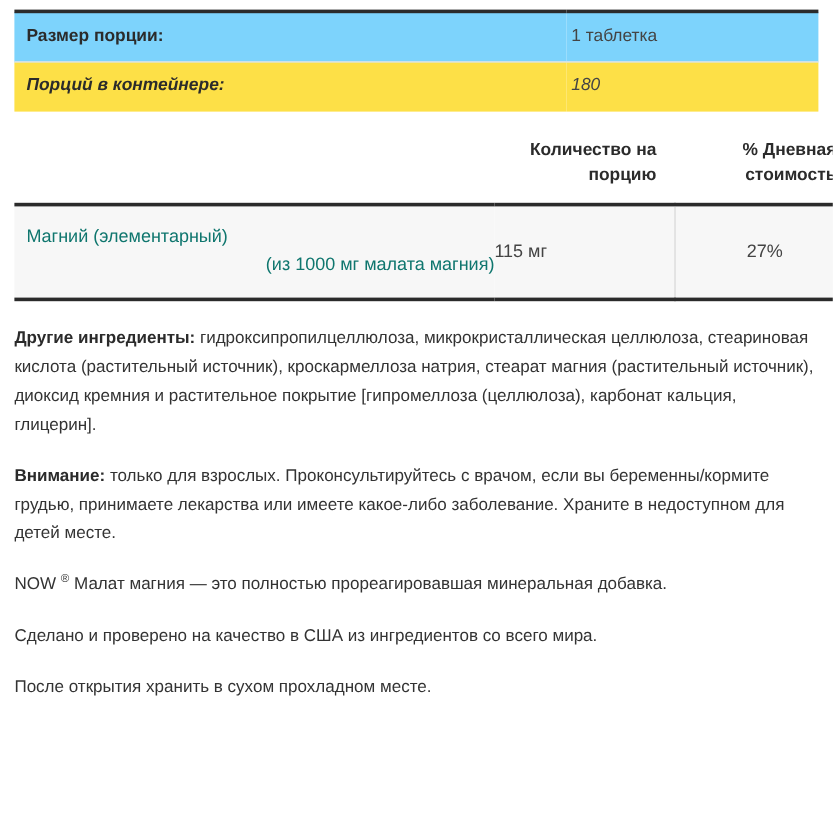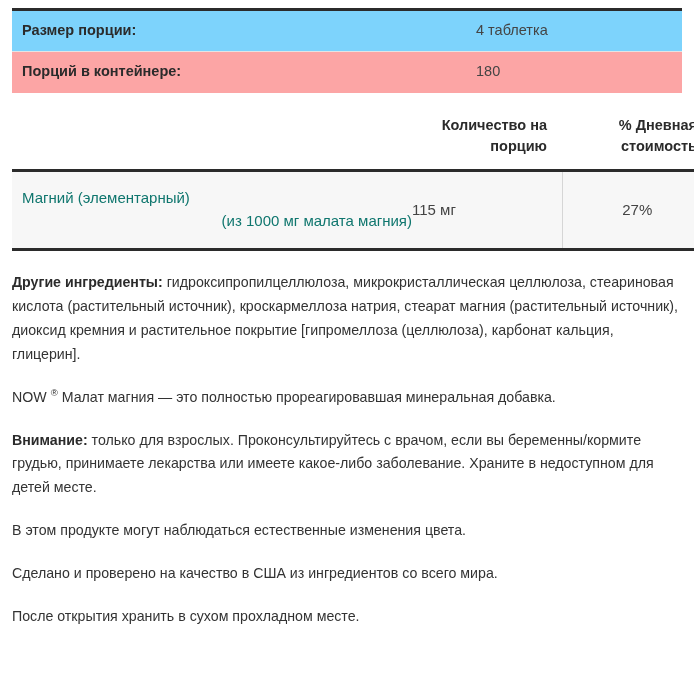--- a/index.html
+++ b/index.html
@@ -27,21 +27,22 @@
     margin: 8px 12px 0 12px;
     border-top: 3px solid #2b2b2b;
     border-collapse: collapse;
     width: 670px;
     table-layout: fixed;
   }
   .serving-table tr {
     background: #7dd3fc;
   }
   .serving-table tr.row-alt {
-    background: #fca5a5;
+    background: #fde047;
+    font-style: italic;
   }
   .serving-table tr + tr td {
     border-top: 1px solid #e4e4e4;
   }
   .serving-table td {
     padding: 11px 0 12px 0;
     font-size: 14.5px;
     line-height: 1.2;
     vertical-align: middle;
   }
@@ -144,21 +145,21 @@
 </style>
 </head>
 <body>
 
 <div class="page">
 
   <table class="serving-table">
     <tbody>
       <tr>
         <td class="label">Размер порции:</td>
-        <td class="value">4 таблетка</td>
+        <td class="value">1 таблетка</td>
       </tr>
       <tr class="row-alt">
         <td class="label">Порций в контейнере:</td>
         <td class="value">180</td>
       </tr>
     </tbody>
   </table>
 
   <div class="facts-wrap">
     <table class="facts-table">
@@ -180,25 +181,24 @@
         </tr>
       </tbody>
     </table>
   </div>
 
   <div class="content">
 
     <p class="para"><b>Другие ингредиенты:</b><span> гидроксипропилцеллюлоза, микрокристаллическая целлюлоза, стеариновая кислота (растительный источник), кроскармеллоза натрия, стеарат магния (растительный источник), диоксид кремния и растительное покрытие [гипромеллоза (целлюлоза), карбонат кальция, глицерин].</span></p>
 
 
+    <p class="para"><b>Внимание:</b><span> только для взрослых. Проконсультируйтесь с врачом, если вы беременны/кормите грудью, принимаете лекарства или имеете какое-либо заболевание. Храните в недоступном для детей месте.</span></p>
+
     <p class="para"><span>NOW</span> <sup>®</sup><span> Малат магния — это полностью прореагировавшая минеральная добавка.</span></p>
 
-    <p class="para"><b>Внимание:</b><span> только для взрослых. Проконсультируйтесь с врачом, если вы беременны/кормите грудью, принимаете лекарства или имеете какое-либо заболевание. Храните в недоступном для детей месте.</span></p>
-
-    <p class="para">В этом продукте могут наблюдаться естественные изменения цвета.</p>
 
     <p class="para">Сделано и проверено на качество в США из ингредиентов со всего мира.</p>
 
     <p class="para">После открытия хранить в сухом прохладном месте.</p>
 
   </div>
 
 </div>
 
 </body></html>

